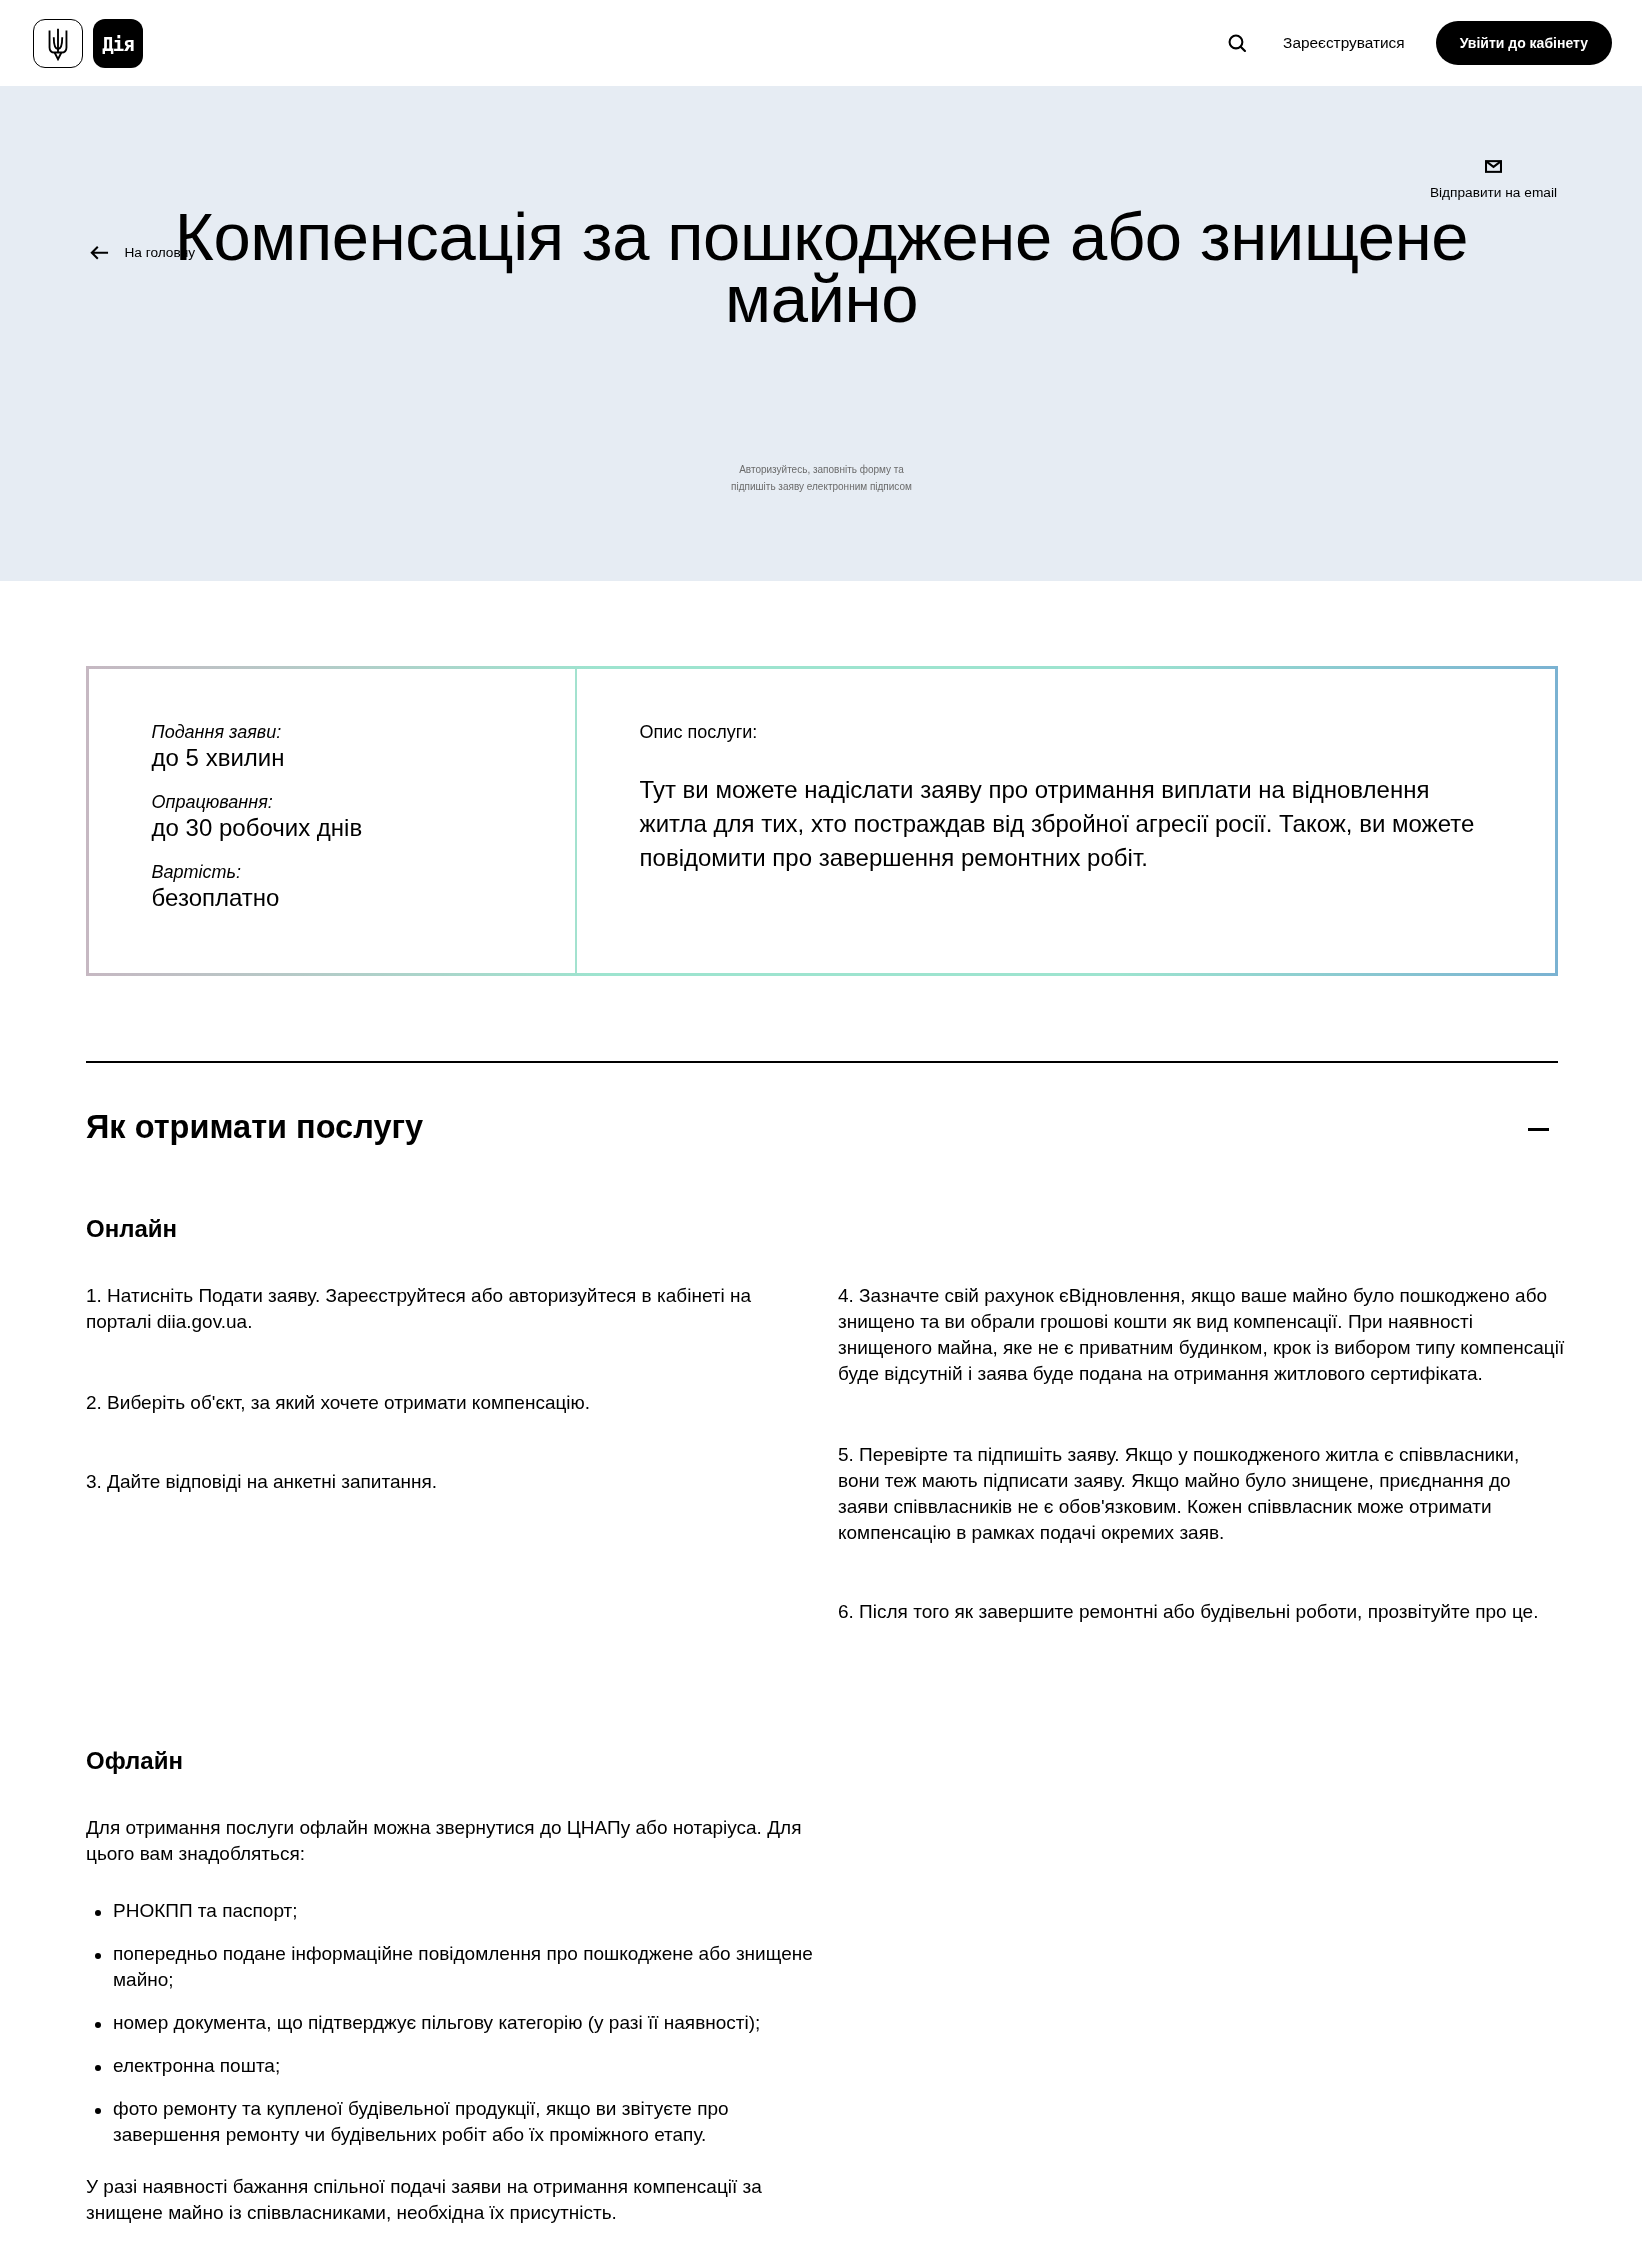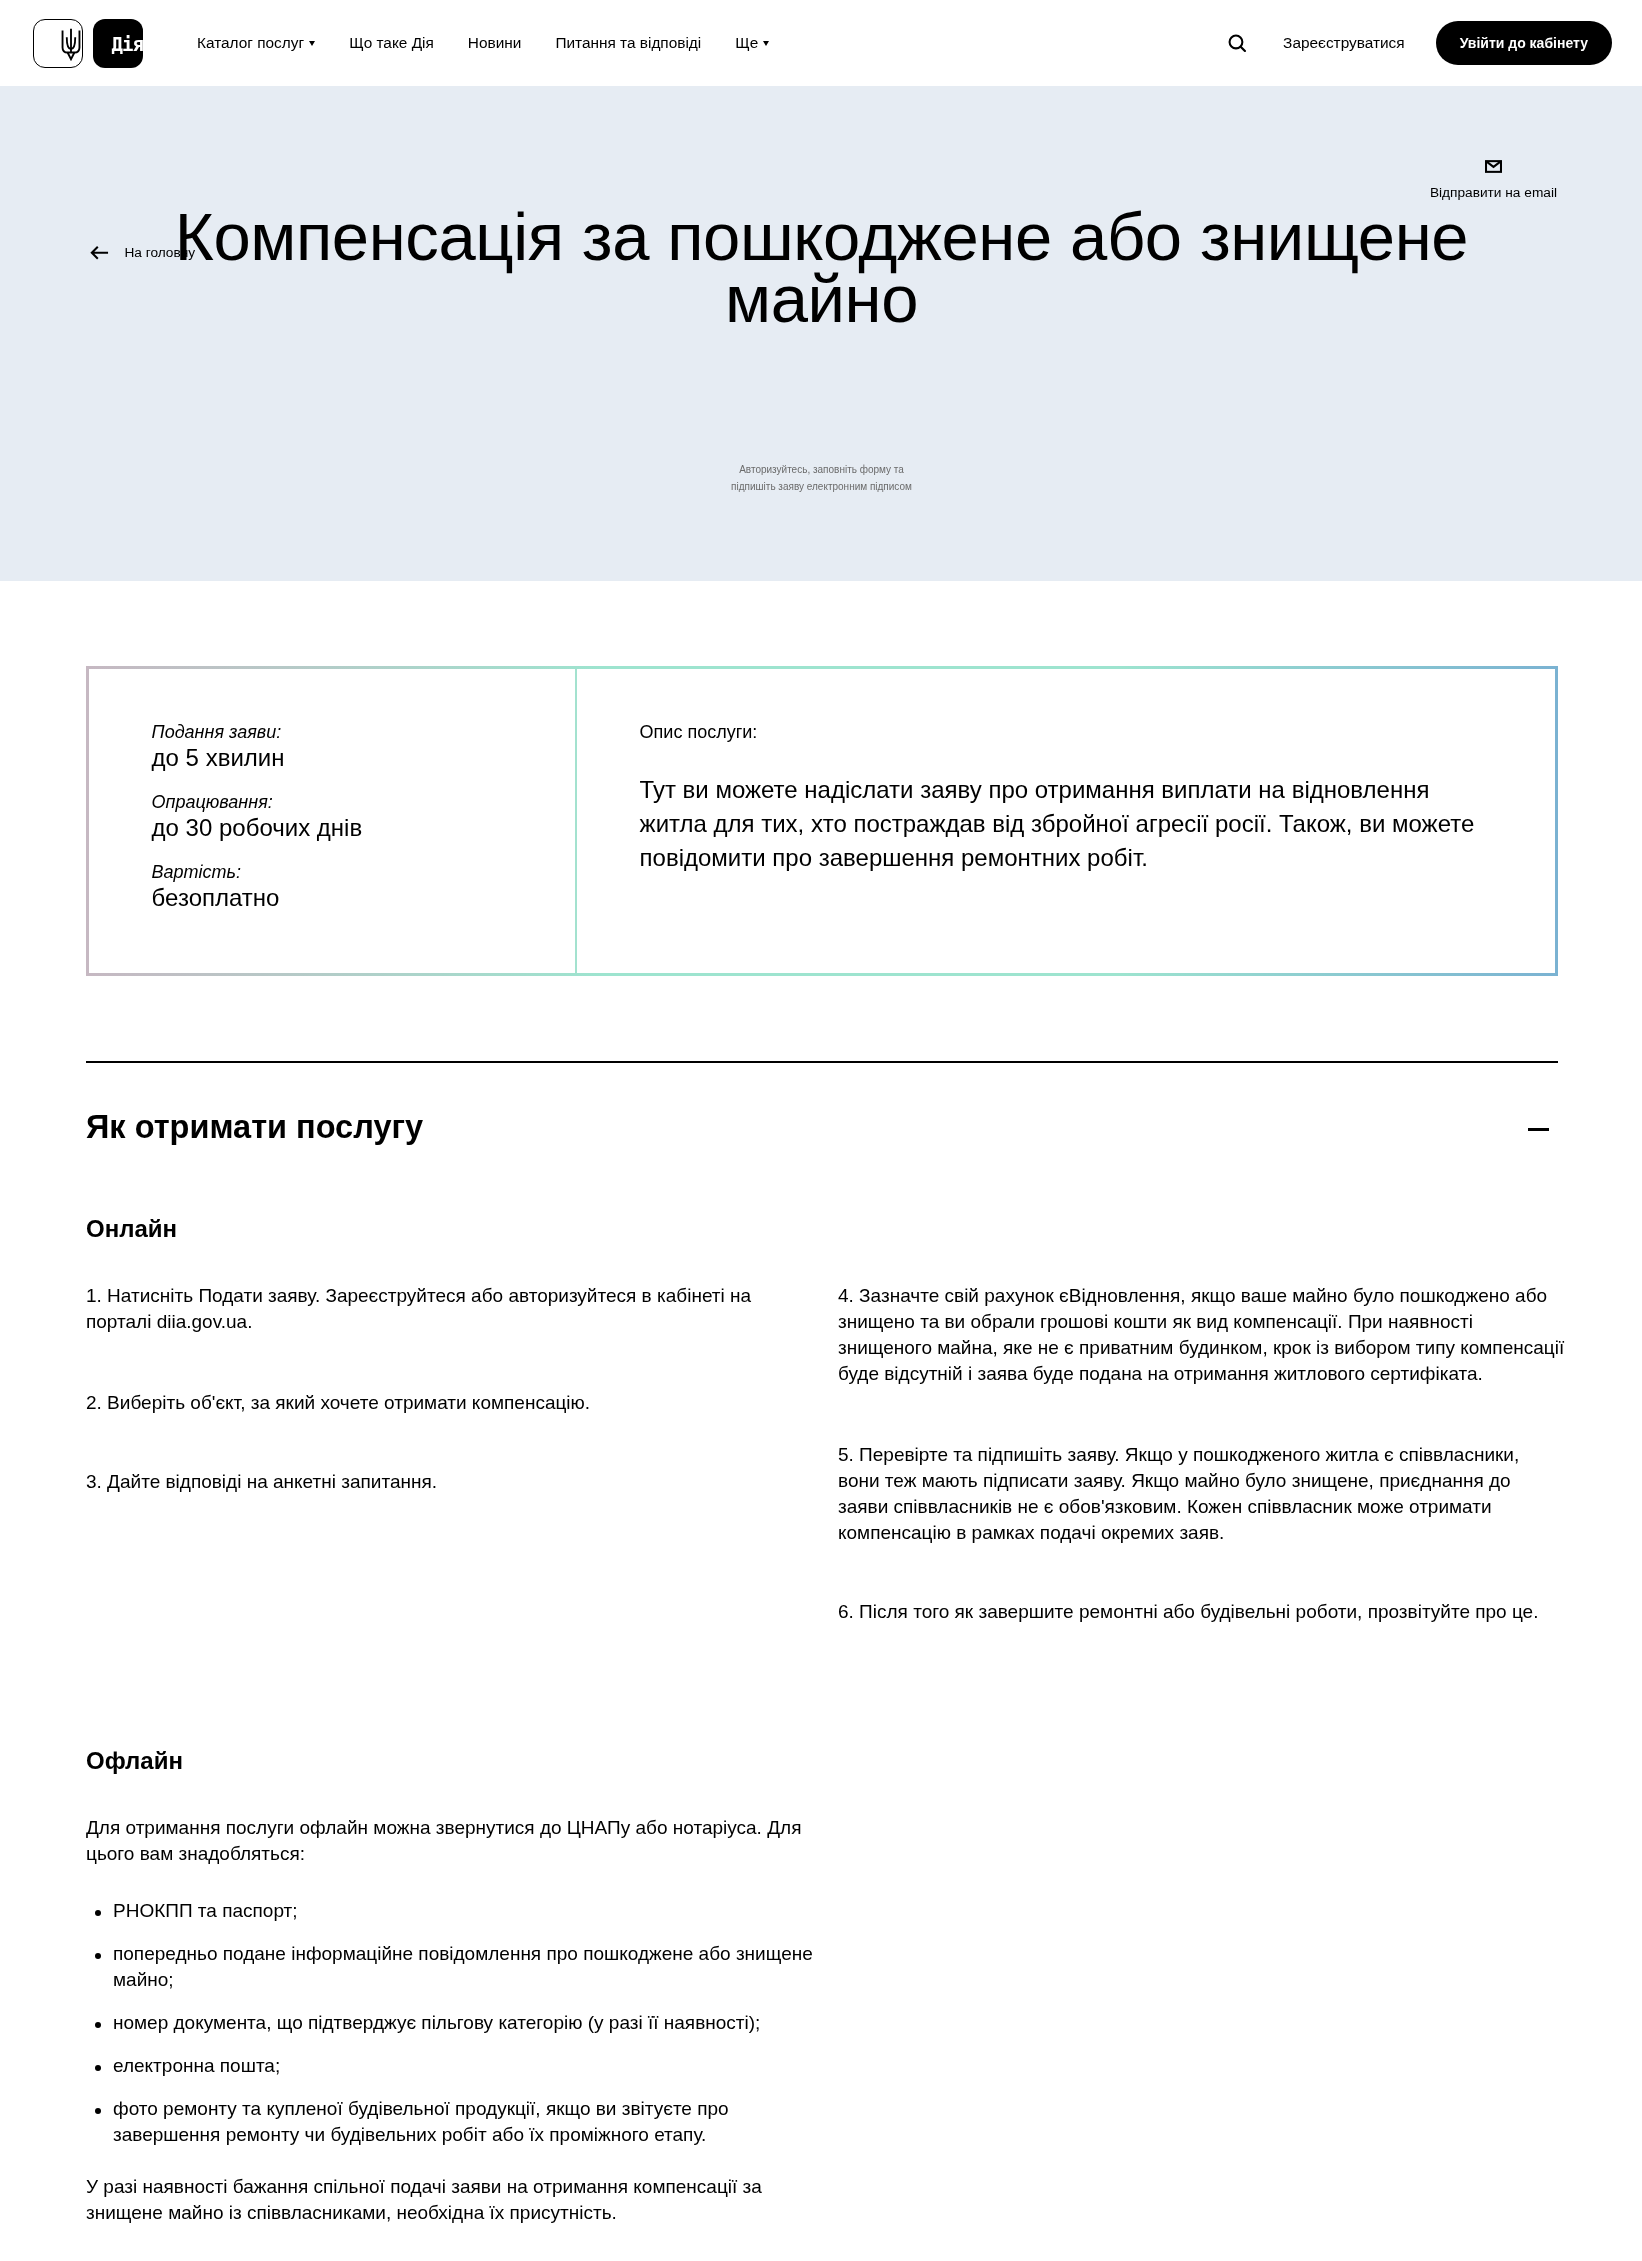--- a/index.html
+++ b/index.html
@@ -1,21 +1,21 @@
 <!DOCTYPE html>
 <html style="font-size:13.7px"><head>
 <meta charset="utf-8">
 <style>
   * { box-sizing: border-box; margin: 0; padding: 0; }
   html, body { width: 1643px; background: #ffffff; }
   body { font-family: "Liberation Sans", "DejaVu Sans", sans-serif; color: #000; height: 2261px; position: relative; overflow: hidden; }
 
   
   .header { height: 86px; background: #fff; position: relative; }
-  .logo { position: absolute; top: 19px; width: 50px; height: 49px; border-radius: 12px; display: flex; align-items: center; justify-content: flex-end; }
+  .logo { position: absolute; top: 19px; width: 50px; height: 49px; border-radius: 12px; display: flex; align-items: center; justify-content: center; }
   .logo-trident { left: 32.5px; border: 1.7px solid #000; background: #fff; }
   .logo-diia { left: 93px; background: #000; color: #fff; font-family: "DejaVu Sans Mono", monospace; font-weight: bold; font-size: 19px; letter-spacing: -0.9px; }
   .nav { position: absolute; left: 197px; top: 0; height: 86px; display: flex; align-items: center; gap: 34px; }
   .nav-item { font-size: 15.4px; color: #000; display: flex; align-items: center; gap: 5.1px; cursor: pointer; }
   .caret { width: 0; height: 0; border-left: 3.4px solid transparent; border-right: 3.4px solid transparent; border-top: 5.1px solid #000; display: inline-block; }
   .header-right { position: absolute; right: 31px; top: 0; height: 86px; display: flex; align-items: center; }
   .search-btn { width: 27px; height: 27px; display: flex; align-items: center; justify-content: center; margin-right: 32.5px; cursor: pointer; }
   .register-link { font-size: 15.4px; color: #000; margin-right: 31px; cursor: pointer; }
   .login-btn { background: #000; color: #fff; font-size: 14px; font-weight: bold; height: 44px; padding: 0 24px; border-radius: 22px; display: flex; align-items: center; cursor: pointer; }
 
@@ -65,39 +65,20 @@
         <path d="M3 4 L3 24 Q3 30 9 30 L17 30 Q23 30 23 24 L23 4"></path>
         <path d="M8 12 Q8 26 13 26 Q18 26 18 12"></path>
         <path d="M9 30 L13 38 L17 30"></path>
       </g>
     </svg>
   </div>
   <div class="logo logo-diia">
     <span>Дія</span>
   </div>
 
-  <nav class="nav">
-    <div class="nav-item">
-      <span>Каталог послуг</span>
-      <span class="caret"></span>
-    </div>
-    <div class="nav-item">
-      <span>Що таке Дія</span>
-    </div>
-    <div class="nav-item">
-      <span>Новини</span>
-    </div>
-    <div class="nav-item">
-      <span>Питання та відповіді</span>
-    </div>
-    <div class="nav-item">
-      <span>Ще</span>
-      <span class="caret"></span>
-    </div>
-  </nav>
 
   <div class="header-right">
     <div class="search-btn">
       <svg width="20.5" height="20.5" viewBox="0 0 24 24">
         <circle cx="10.5" cy="10.5" r="7.5" fill="none" stroke="#000" stroke-width="2.4"></circle>
         <path d="M16 16 L21 21" stroke="#000" stroke-width="2.6" stroke-linecap="round"></path>
       </svg>
     </div>
     <span class="register-link">Зареєструватися</span>
     <div class="login-btn">

